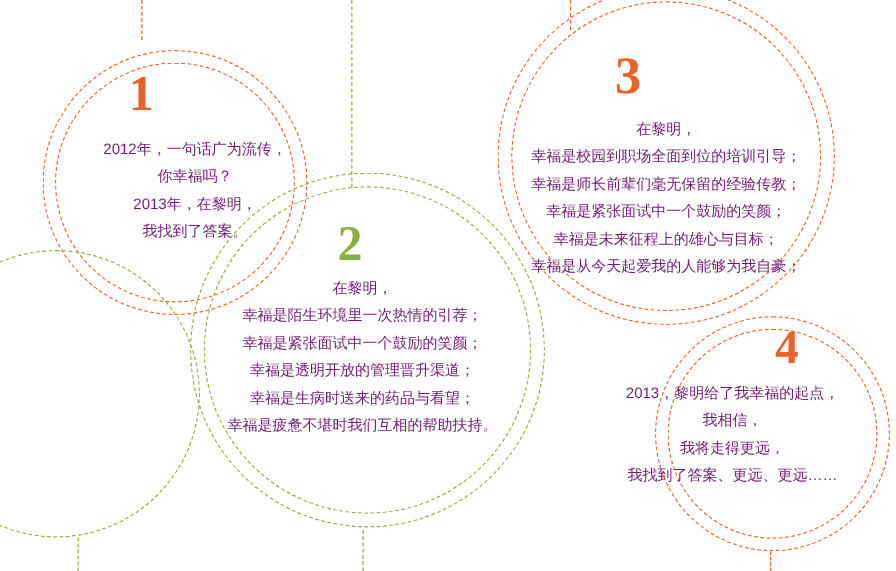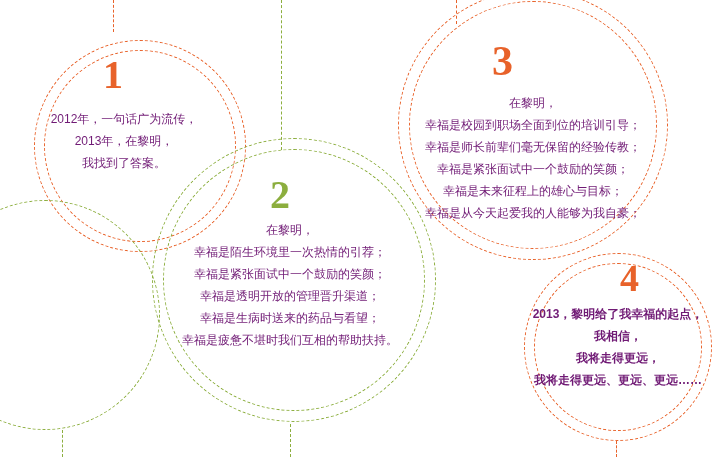--- a/index.html
+++ b/index.html
@@ -60,22 +60,23 @@
   <div class="circle" style="left:-70px;top:200px;width:230px;height:230px;border:1px dashed #8cae3e;"></div>
 
   <div style="position:absolute;left:113px;top:0;width:0;height:32px;border-left:1px dashed #e8622a;"></div>
   <div style="position:absolute;left:281px;top:0;width:0;height:150px;border-left:1px dashed #8cae3e;"></div>
   <div style="position:absolute;left:456px;top:0;width:0;height:24px;border-left:1px dashed #e8622a;"></div>
   <div style="position:absolute;left:62px;top:430px;width:0;height:27px;border-left:1px dashed #8cae3e;"></div>
   <div style="position:absolute;left:290px;top:424px;width:0;height:33px;border-left:1px dashed #8cae3e;"></div>
   <div style="position:absolute;left:616px;top:441px;width:0;height:16px;border-left:1px dashed #e8622a;"></div>
 
   <div class="num num-1" style="left:103px;top:55px;">1</div>
-  <div class="block" style="left:24px;top:108px;width:200px;">
+  <div class="block" style="left:56px;top:108px;width:200px;">
     <span class="line">2012年，一句话广为流传，</span>
+    <span class="line">你幸福吗？</span>
     <span class="line">2013年，在黎明，</span>
     <span class="line">我找到了答案。</span>
   </div>
 
   <div class="num num-2" style="left:270px;top:175px;">2</div>
   <div class="block" style="left:140px;top:219px;width:300px;">
     <span class="line">在黎明，</span>
     <span class="line">幸福是陌生环境里一次热情的引荐；</span>
     <span class="line">幸福是紧张面试中一个鼓励的笑颜；</span>
     <span class="line">幸福是透明开放的管理晋升渠道；</span>
@@ -87,20 +88,20 @@
   <div class="block" style="left:383px;top:92px;width:300px;">
     <span class="line">在黎明，</span>
     <span class="line">幸福是校园到职场全面到位的培训引导；</span>
     <span class="line">幸福是师长前辈们毫无保留的经验传教；</span>
     <span class="line">幸福是紧张面试中一个鼓励的笑颜；</span>
     <span class="line">幸福是未来征程上的雄心与目标；</span>
     <span class="line">幸福是从今天起爱我的人能够为我自豪；</span>
   </div>
 
   <div class="num num-4" style="left:620px;top:259px;">4</div>
-  <div class="block" style="left:518px;top:303px;width:200px;font-weight:bold;">
+  <div class="block" style="left:486px;top:303px;width:200px;">
     <span class="line">2013，黎明给了我幸福的起点，</span>
     <span class="line">我相信，</span>
     <span class="line">我将走得更远，</span>
-    <span class="line">我将走得更远、更远、更远……</span>
+    <span class="line">我找到了答案、更远、更远……</span>
   </div>
 
 </div>
 
 </body></html>

